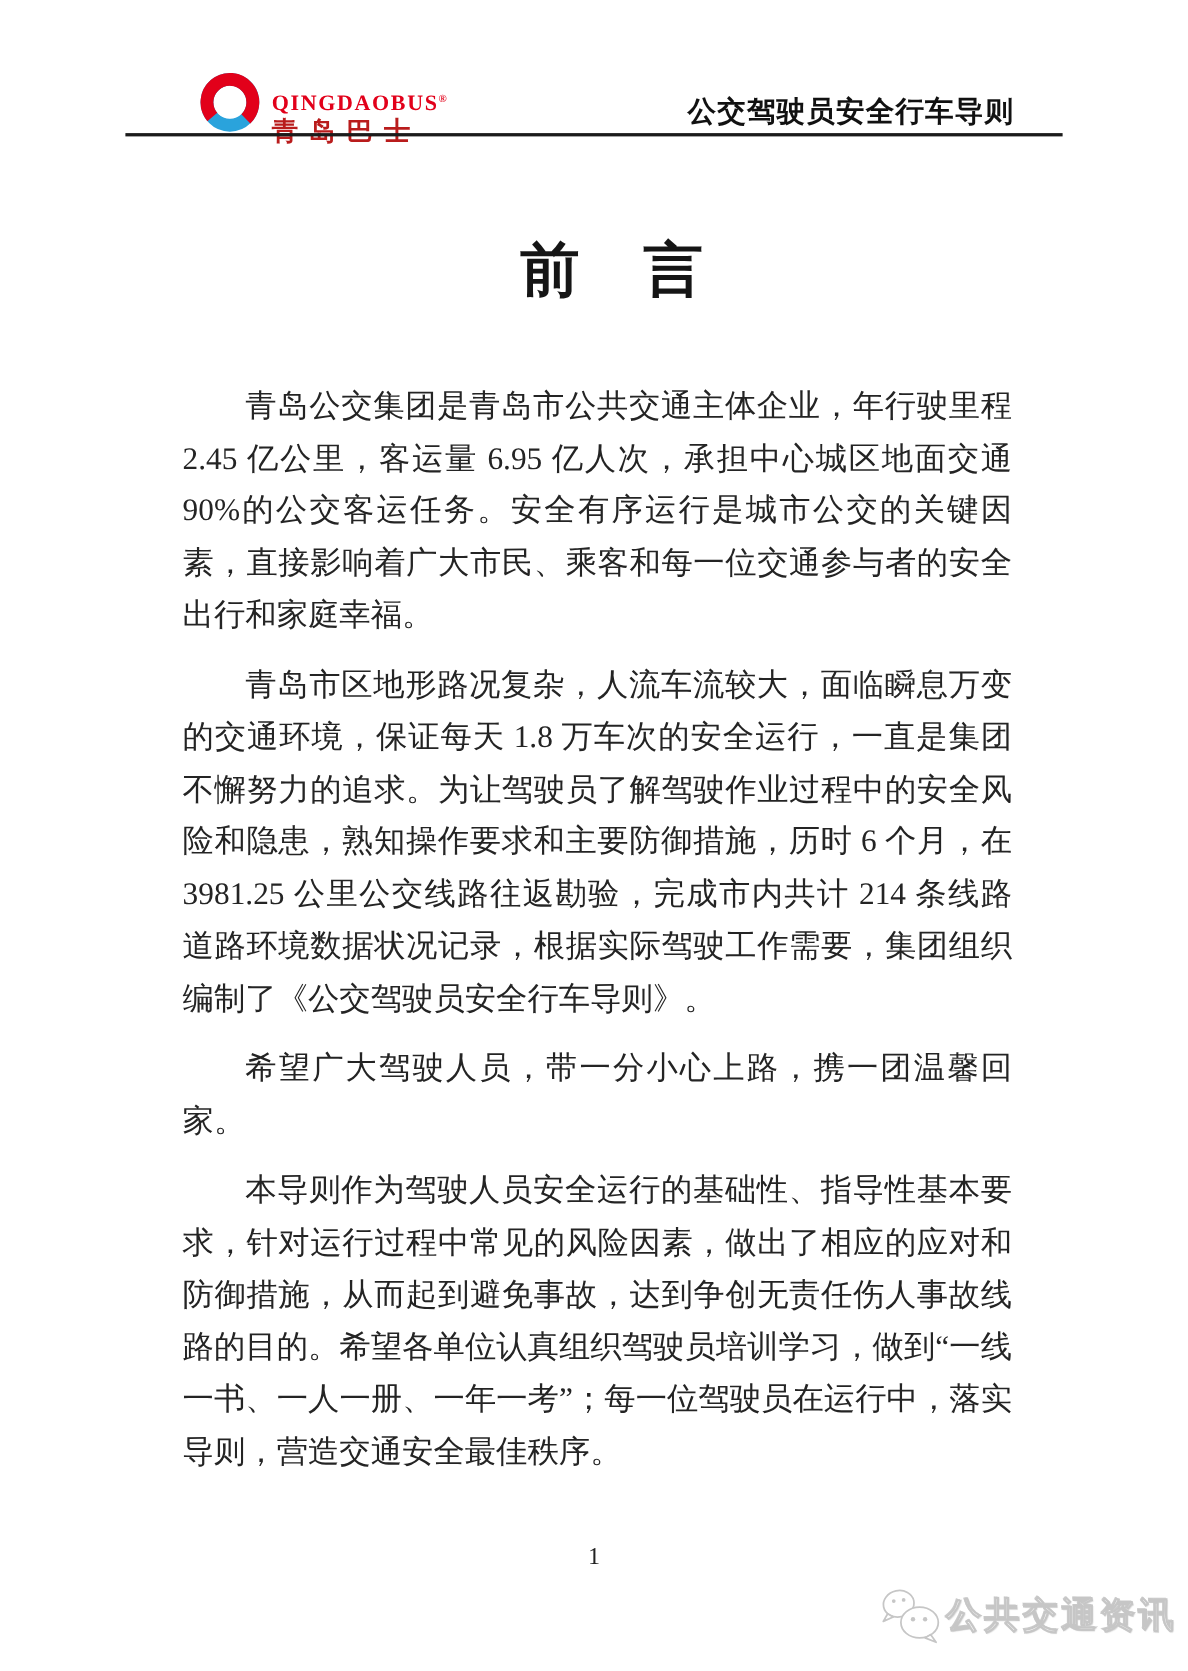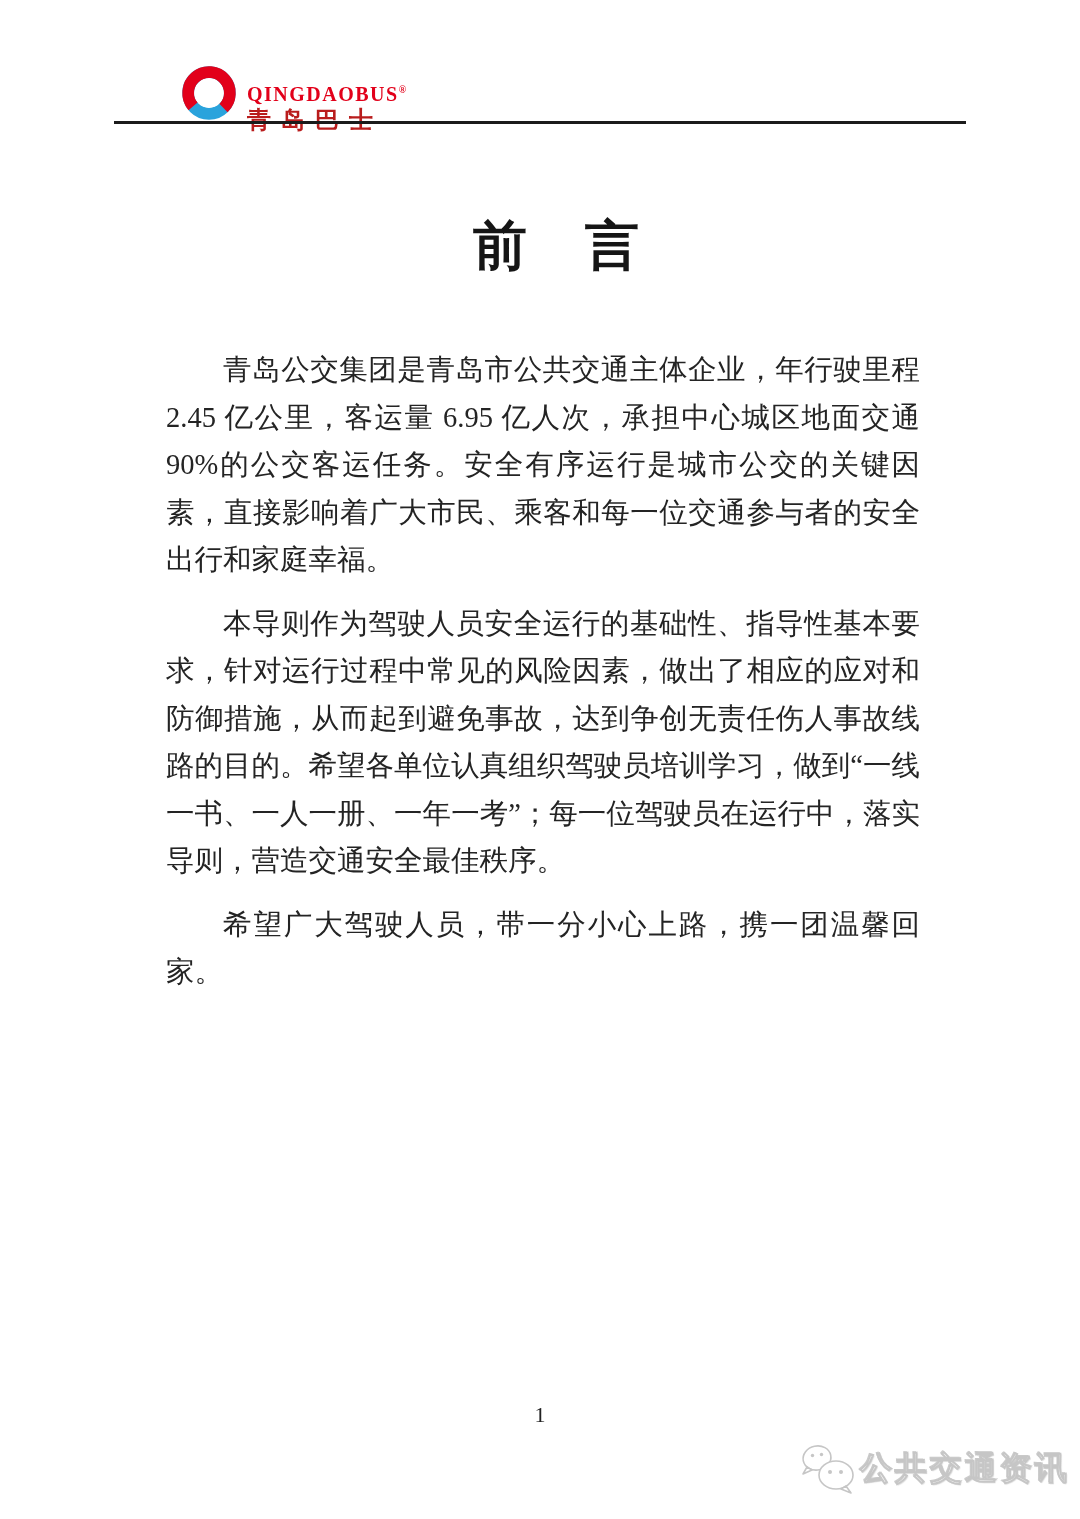--- a/index.html
+++ b/index.html
@@ -88,28 +88,30 @@
       <circle cx="32" cy="32" r="23" fill="none" stroke="#2aa3dc" stroke-width="13"></circle>
       <circle cx="32" cy="32" r="23" fill="none" stroke="#e2001a" stroke-width="13" stroke-dasharray="106 38.5" transform="rotate(140 32 32)"></circle>
       <circle cx="32" cy="32" r="16" fill="#ffffff"></circle>
     </svg>
     <div class="logo-text">
       <div class="brand-en"><span>QINGDAOBUS</span><sup>®</sup></div>
       <div class="brand-cn">青岛巴士</div>
     </div>
   </div>
 
+  <div class="doc-title">公交驾驶员安全行车导则</div>
   <div class="header-rule"></div>
 
   <h1 class="page-title"><span>前</span><span class="gap"></span><span>言</span></h1>
 
   <main class="body-text">
     <p>青岛公交集团是青岛市公共交通主体企业，年行驶里程 2.45 亿公里，客运量 6.95 亿人次，承担中心城区地面交通 90%的公交客运任务。安全有序运行是城市公交的关键因素，直接影响着广大市民、乘客和每一位交通参与者的安全出行和家庭幸福。</p>
+    <p>青岛市区地形路况复杂，人流车流较大，面临瞬息万变的交通环境，保证每天 1.8 万车次的安全运行，一直是集团不懈努力的追求。为让驾驶员了解驾驶作业过程中的安全风险和隐患，熟知操作要求和主要防御措施，历时 6 个月，在 3981.25 公里公交线路往返勘验，完成市内共计 214 条线路道路环境数据状况记录，根据实际驾驶工作需要，集团组织编制了《公交驾驶员安全行车导则》。</p>
+    <p>希望广大驾驶人员，带一分小心上路，携一团温馨回家。</p>
     <p>本导则作为驾驶人员安全运行的基础性、指导性基本要求，针对运行过程中常见的风险因素，做出了相应的应对和防御措施，从而起到避免事故，达到争创无责任伤人事故线路的目的。希望各单位认真组织驾驶员培训学习，做到“一线一书、一人一册、一年一考”；每一位驾驶员在运行中，落实导则，营造交通安全最佳秩序。</p>
-    <p>希望广大驾驶人员，带一分小心上路，携一团温馨回家。</p>
   </main>
 
   <div class="page-number">1</div>
 
   <div class="watermark">
     <svg class="wechat-icon" viewBox="0 0 62 52" aria-hidden="true">
       <g fill="#ffffff" stroke="#c6c6c6" stroke-width="1.6">
         <ellipse cx="19" cy="15" rx="14" ry="12" transform="rotate(-12 19 15)"></ellipse>
         <path d="M 9 24 L 5 31 L 14 27 Z" stroke-linejoin="round"></path>
         <ellipse cx="38" cy="32" rx="17" ry="14"></ellipse>

